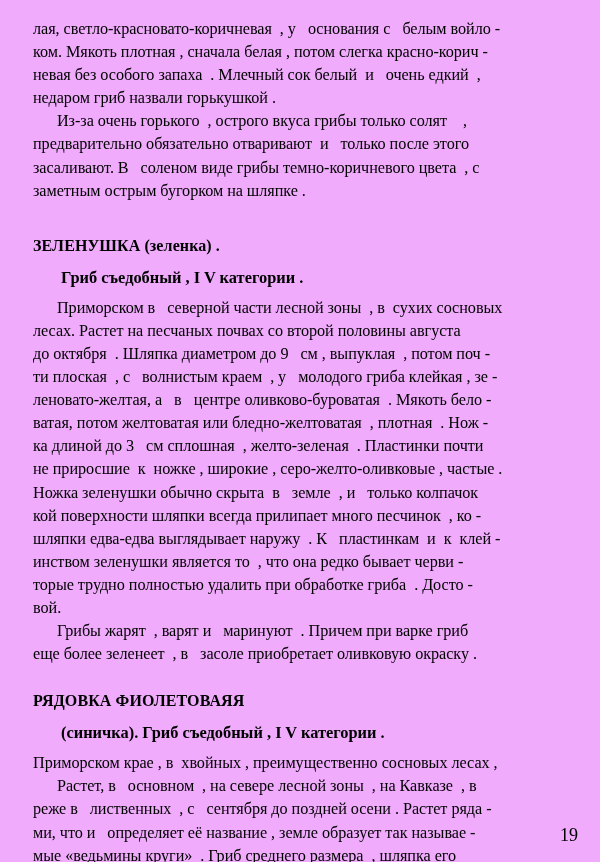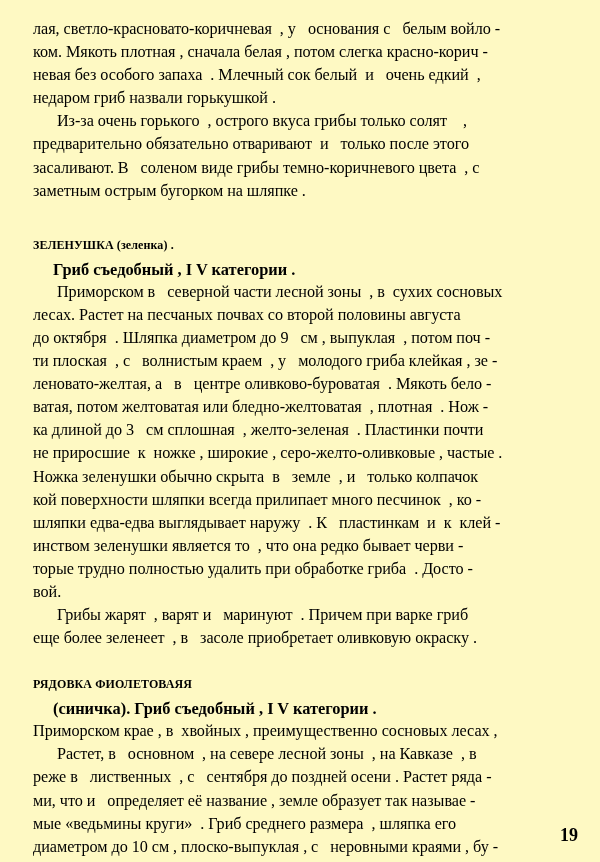--- a/index.html
+++ b/index.html
@@ -13,60 +13,60 @@
     font-family: "Liberation Serif", "DejaVu Serif", serif;
     color: #000000;
     overflow: hidden;
   }
   .page {
     position: relative;
     width: 600px;
     height: 862px;
     box-sizing: border-box;
     padding: 18px 14px 0 33px;
-    background: #fef9c3;
+    background: #f0abfc;
   }
   .block {
     margin: 0;
   }
   
   .line {
     display: block;
     font-size: 16.2px;
     line-height: 23.1px;
     letter-spacing: -0.05px;
     white-space: pre;
     font-weight: 400;
   }
   .spacer-md { height: 22px; }
   .spacer-lg { height: 30px; }
 
   h1.section-title {
     margin: 0;
-    font-size: 12px;
+    font-size: 16px;
     line-height: 25px;
     font-weight: 700;
     letter-spacing: 0.1px;
     white-space: pre;
   }
   .section-sub {
     display: block;
-    margin: 0;
+    margin: 8px;
     font-size: 16.4px;
     line-height: 23px;
     font-weight: 700;
     white-space: pre;
     padding-left: 20px;
   }
   .folio {
     position: absolute;
     right: 22px;
     bottom: 18px;
     font-size: 18px;
-    font-weight: 700;
+    font-weight: 400;
     line-height: 1;
   }
 </style>
 </head>
 <body>
 
 <div class="page">
 
   <div class="block">
     <p class="block">

